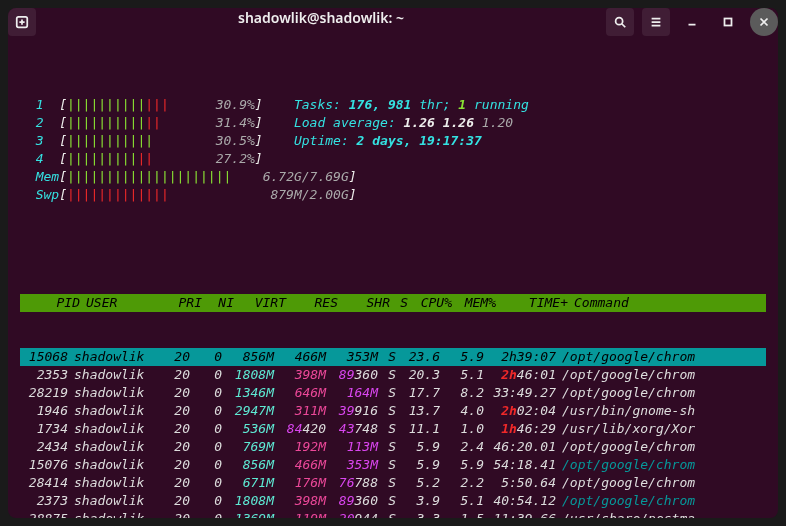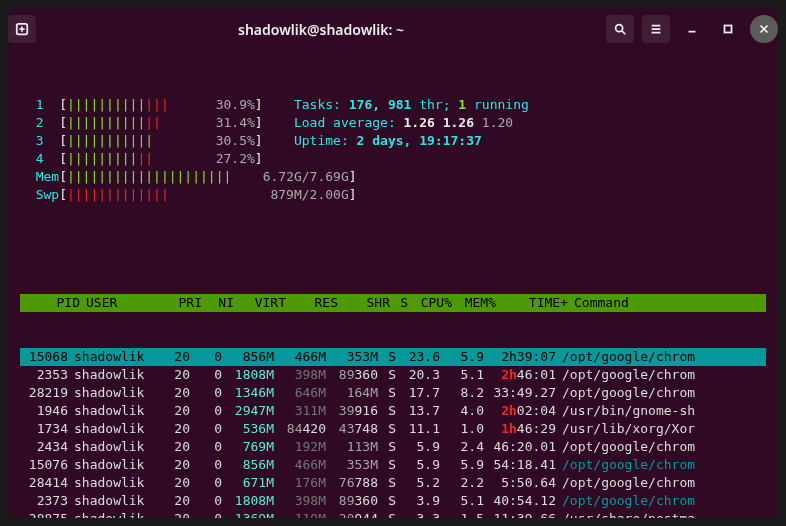--- a/index.html
+++ b/index.html
@@ -1,43 +1,43 @@
 <!DOCTYPE html>
 <html><head>
 <meta charset="utf-8">
 <style>
   html,body{margin:0;padding:0;background:#1a1a1a;font-family:monospace;font-size:13px;}
   .window{width:786px;height:526px;background:#1a1a1a;position:relative;box-sizing:border-box;padding:8px;}
   .frame{width:100%;height:100%;background:#300A24;border-radius:8px;overflow:hidden;display:flex;flex-direction:column;}
-  .titlebar{height:42px;display:flex;align-items:center;padding:0 0;gap:8px;background:#300A24;}
+  .titlebar{height:42px;display:flex;align-items:flex-start;padding:0 0;gap:8px;background:#300A24;}
   .tb-btn{width:28px;height:28px;border-radius:4px;display:flex;align-items:center;justify-content:center;color:#ddd;}
   .tb-btn.circle{background:#5b5b5b;border-radius:50%;}
   .tb-btn.boxed{background:rgba(255,255,255,0.08);}
   .tb-btn svg{width:14px;height:14px;stroke:#eee;fill:none;stroke-width:2;}
   .title{flex:1;text-align:center;color:#eee;font-family:system-ui,sans-serif;font-size:14px;font-weight:600;}
-  .term{flex:1;padding:10px 12px 0 12px;color:#ddd;line-height:18px;white-space:pre;overflow:hidden;position:relative;}
+  .term{flex:1;padding:10px 12px 0 12px;color:#ddd;line-height:18px;white-space:pre;overflow:hidden;position:relative;font-style:italic;}
   .ln{height:18px;}
   .cyan{color:#34E2E2;} .green{color:#8AE234;} .red{color:#EF2929;} .white{color:#EEEEEC;} .grey{color:#AAAAAA;}
   .bold{font-weight:bold;}
   .hdr{background:#4E9A06;color:#000;display:flex;padding-left:12px;}
   .sel{background:#06989A;color:#000000;display:flex;}
   .row{display:flex;color:#ddd;align-items:center;}
   .c-pid{width:48px;text-align:right;}
   .c-user{width:80px;padding-left:6px;text-align:left;}
   .c-pri{width:36px;text-align:right;}
   .c-ni{width:32px;text-align:right;}
   .c-virt{width:52px;text-align:right;}
   .c-res{width:52px;text-align:right;}
   .c-shr{width:52px;text-align:right;}
   .c-s{width:18px;text-align:right;}
   .c-cpu{width:44px;text-align:right;}
   .c-mem{width:44px;text-align:right;}
   .c-time{width:72px;text-align:right;}
   .c-cmd{flex:1;padding-left:6px;text-align:left;overflow:hidden;}
-  .virt-c{color:#5eead4;} .res-c{color:#737373;} .shr-c{color:#a3a3a3;}
+  .virt-c{color:#5eead4;} .res-c{color:#ec4899;} .shr-c{color:#d946ef;}
   .cmd-dim{color:#06989A;}
 </style>
 </head>
 <body>
 
 <div class="window">
  <div class="frame">
   <div class="titlebar">
     <div class="tb-btn boxed">
           <svg viewBox="0 0 16 16">

